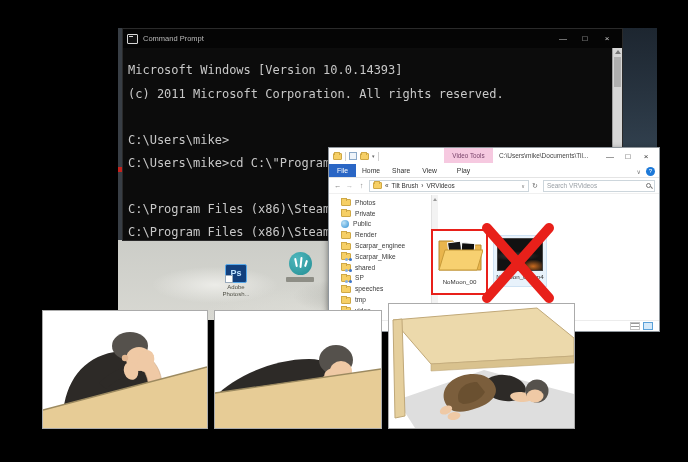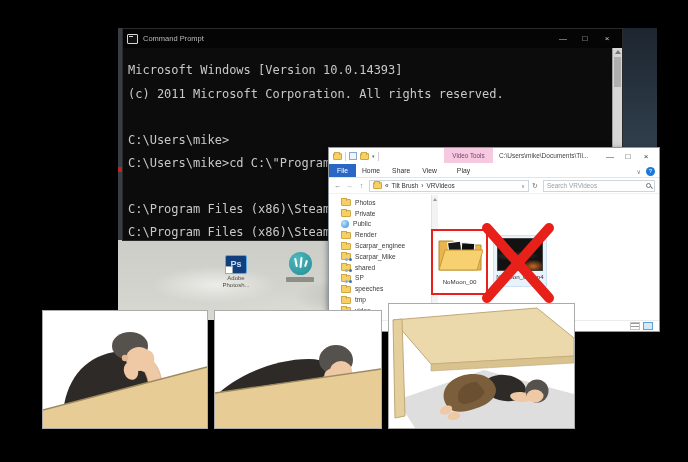--- a/index.html
+++ b/index.html
@@ -15,21 +15,21 @@
       radial-gradient(100px 26px at 72% 96%, #f2f2ee 0%, rgba(242,242,238,0) 70%),
       radial-gradient(140px 40px at 35% 99%, #dcdcd6 0%, rgba(220,220,214,0) 75%),
       linear-gradient(180deg,#aeb2ae 0%,#c4c6c1 55%,#d8d8d2 100%);}
   .mountains{position:absolute;left:504px;top:0;width:35px;height:292px;
     background:linear-gradient(180deg,#1d2630 0%,#27333f 22%,#31404e 42%,#4c5862 58%,#8a938f 74%,#d4d4cd 88%,#e3e3dc 100%);}
   .left-sliver{position:absolute;left:0;top:0;width:4px;height:212px;background:#383e45;}
   .red-dot{position:absolute;left:0px;top:139px;width:4px;height:5px;background:#c8221c;}
 
   
   .dicon{position:absolute;width:36px;text-align:center;}
-  .dicon.ps{left:100px;top:227px;}
+  .dicon.ps{left:100px;top:236px;}
   .dicon.teal{left:164px;top:224px;}
   .ps-badge{width:22px;height:19px;margin:0 auto;background:#123f7c;border:1px solid #58a8e8;border-radius:2px;
     color:#bfe2ff;font-weight:bold;font-size:9px;line-height:17px;text-align:center;position:relative;}
   .ps-badge::after{content:"";position:absolute;left:-1px;bottom:-1px;width:6px;height:6px;background:#fff;border:1px solid #9ab;}
   .teal-badge{width:23px;height:23px;margin:0 auto;border-radius:50%;background:radial-gradient(circle at 35% 30%,#4fb7bd,#238e94);position:relative;}
   .teal-badge i{position:absolute;background:#fff;width:2px;border-radius:1px;}
   .teal-badge i:nth-child(1){height:9px;left:6px;top:6px;transform:rotate(-12deg);}
   .teal-badge i:nth-child(2){height:11px;left:11px;top:5px;transform:rotate(6deg);}
   .teal-badge i:nth-child(3){height:7px;left:16px;top:8px;transform:rotate(18deg);}
   .dlabel{margin-top:1px;font-size:6px;line-height:6.5px;color:#4b4b42;text-shadow:0 0 1px #e9e9e2;}

